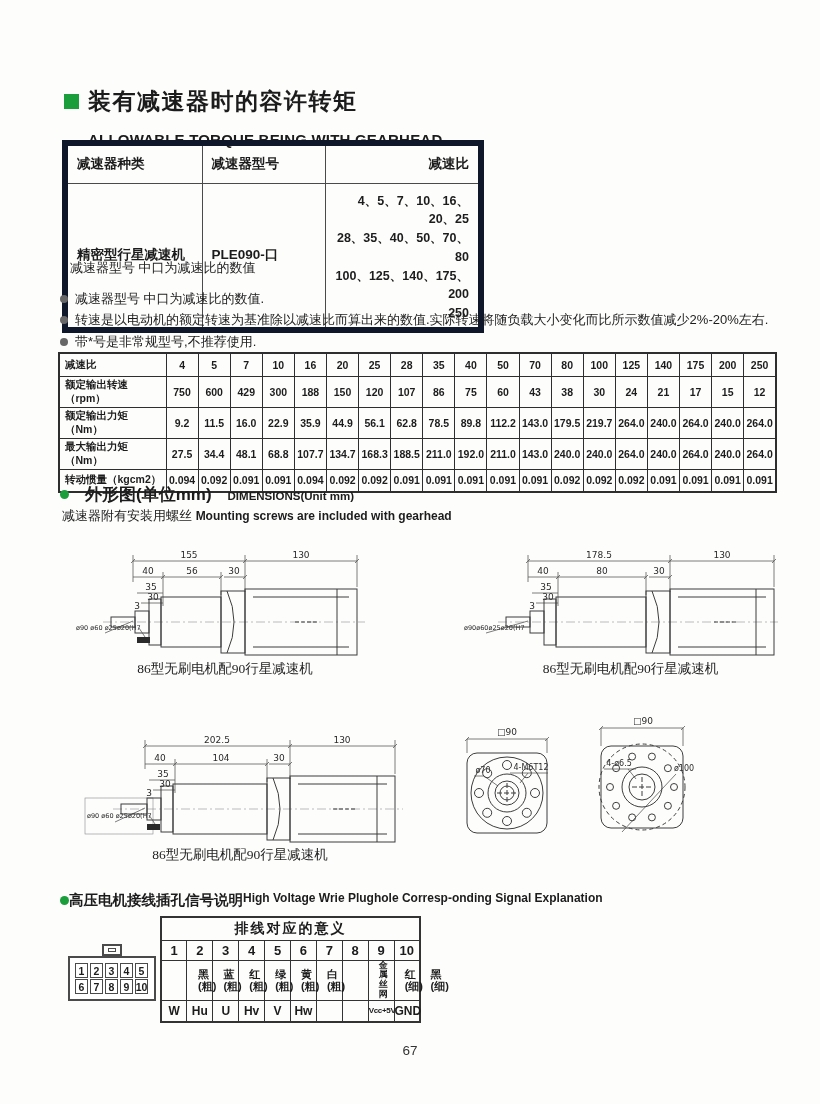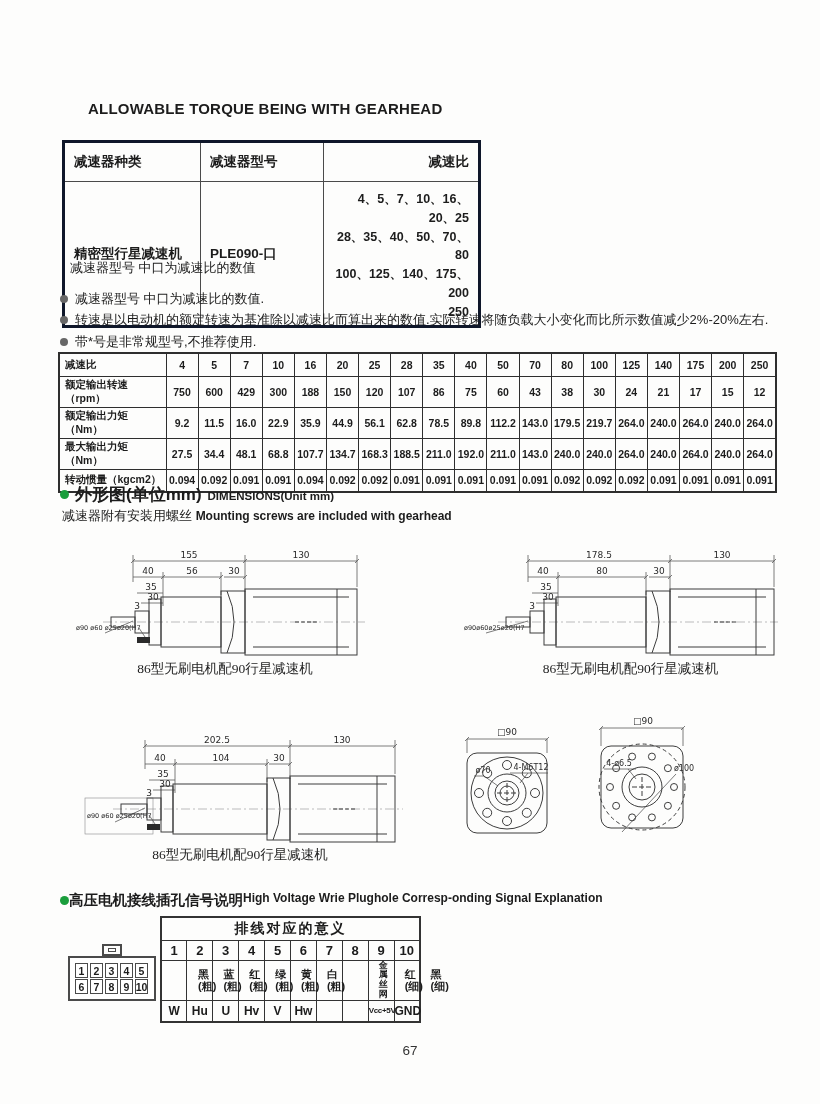--- a/index.html
+++ b/index.html
@@ -14,39 +14,39 @@
   
   .title-block { left:64px; top:86px; }
   .title-row { display:flex; align-items:center; gap:9px; }
   .green-sq { width:15px; height:15px; background:#1a9e3c; flex:0 0 auto; }
   .title-zh { font-size:23px; font-weight:bold; letter-spacing:1.5px; margin:0; }
   .title-en { font-size:15px; font-weight:bold; margin:14px 0 0 24px; letter-spacing:.2px; }
 
   
   .gtable { left:62px; top:140px; width:416px; border-collapse:collapse; table-layout:fixed; }
   .gtable th, .gtable td { border:1.5px solid #4a4a4a; padding:4px 9px; font-size:13.5px; vertical-align:middle; }
-  .gtable { border:3px solid #0f172a; }
+  .gtable { border:6px solid #0f172a; }
   .gtable th { font-weight:bold; text-align:left; height:40px; }
   .gtable th.r, .gtable td.r { text-align:right; }
   .gtable td { height:80px; font-weight:bold; }
   .gtable td.ratios { font-size:12.5px; white-space:pre-line; line-height:1.5; vertical-align:top; padding-top:8px; }
   .gt-footnote { left:70px; top:259px; font-size:13px; }
 
   
   .notes { left:60px; top:291px; width:720px; }
   .note { display:flex; gap:7px; margin-bottom:5px; font-size:13px; line-height:1.25; }
   .bullet { width:8px; height:8px; border-radius:50%; background:#676767; margin-top:4px; flex:0 0 auto; }
 
   
   .spec { left:58px; top:352px; width:719px; border-collapse:collapse; table-layout:fixed; border:2px solid #2e2e2e; }
   .spec td, .spec th { border:1px solid #2e2e2e; text-align:center; font-size:10.5px; font-weight:bold; height:23px; padding:1px; overflow:hidden; }
   .spec th.label { width:107px; text-align:left; padding-left:5px; font-weight:bold; }
 
   
-  .dim-heading { left:60px; top:483px; display:flex; align-items:baseline; gap:6px; }
+  .dim-heading { left:60px; top:483px; display:flex; align-items:baseline; gap:16px; }
   .gdot { width:9px; height:9px; border-radius:50%; background:#1a9e3c; align-self:center; flex:0 0 auto; }
   .dim-zh { font-size:17px; font-weight:bold; }
   .dim-en { font-size:11.5px; font-weight:bold; }
   .dim-sub { left:62px; top:507px; font-size:13px; }
   .dim-sub .en { font-size:12px; font-weight:bold; }
 
   
   svg.draw { overflow:visible; }
   svg .dl line, svg .dl path { stroke:#5a5a5a; stroke-width:.8; fill:none; }
   svg .body rect, svg .body line, svg .body path, svg .body circle { stroke:#3d3d3d; stroke-width:1; fill:none; }
@@ -75,20 +75,24 @@
   .sigtable .sig-colors td:nth-child(8) { font-size:9px; }
   .sigtable .sig-sigs td { font-size:12px; font-weight:bold; height:21px; }
   .sigtable .sig-sigs td:nth-child(9) { font-size:8px; letter-spacing:-.3px; }
 
   .pageno { left:0; top:1043px; width:820px; text-align:center; font-size:13.5px; color:#333; }
 </style>
 </head>
 <body>
 
 <div class="abs title-block">
+  <div class="title-row">
+    <span class="green-sq"></span>
+    <h1 class="title-zh">装有减速器时的容许转矩</h1>
+  </div>
   <div class="title-en">ALLOWABLE TORQUE BEING WITH GEARHEAD</div>
 </div>
 
 <table class="abs gtable">
   <colgroup>
       <col style="width:137px">
       <col style="width:123px">
       <col style="width:156px">
     </colgroup>
   <tbody>

